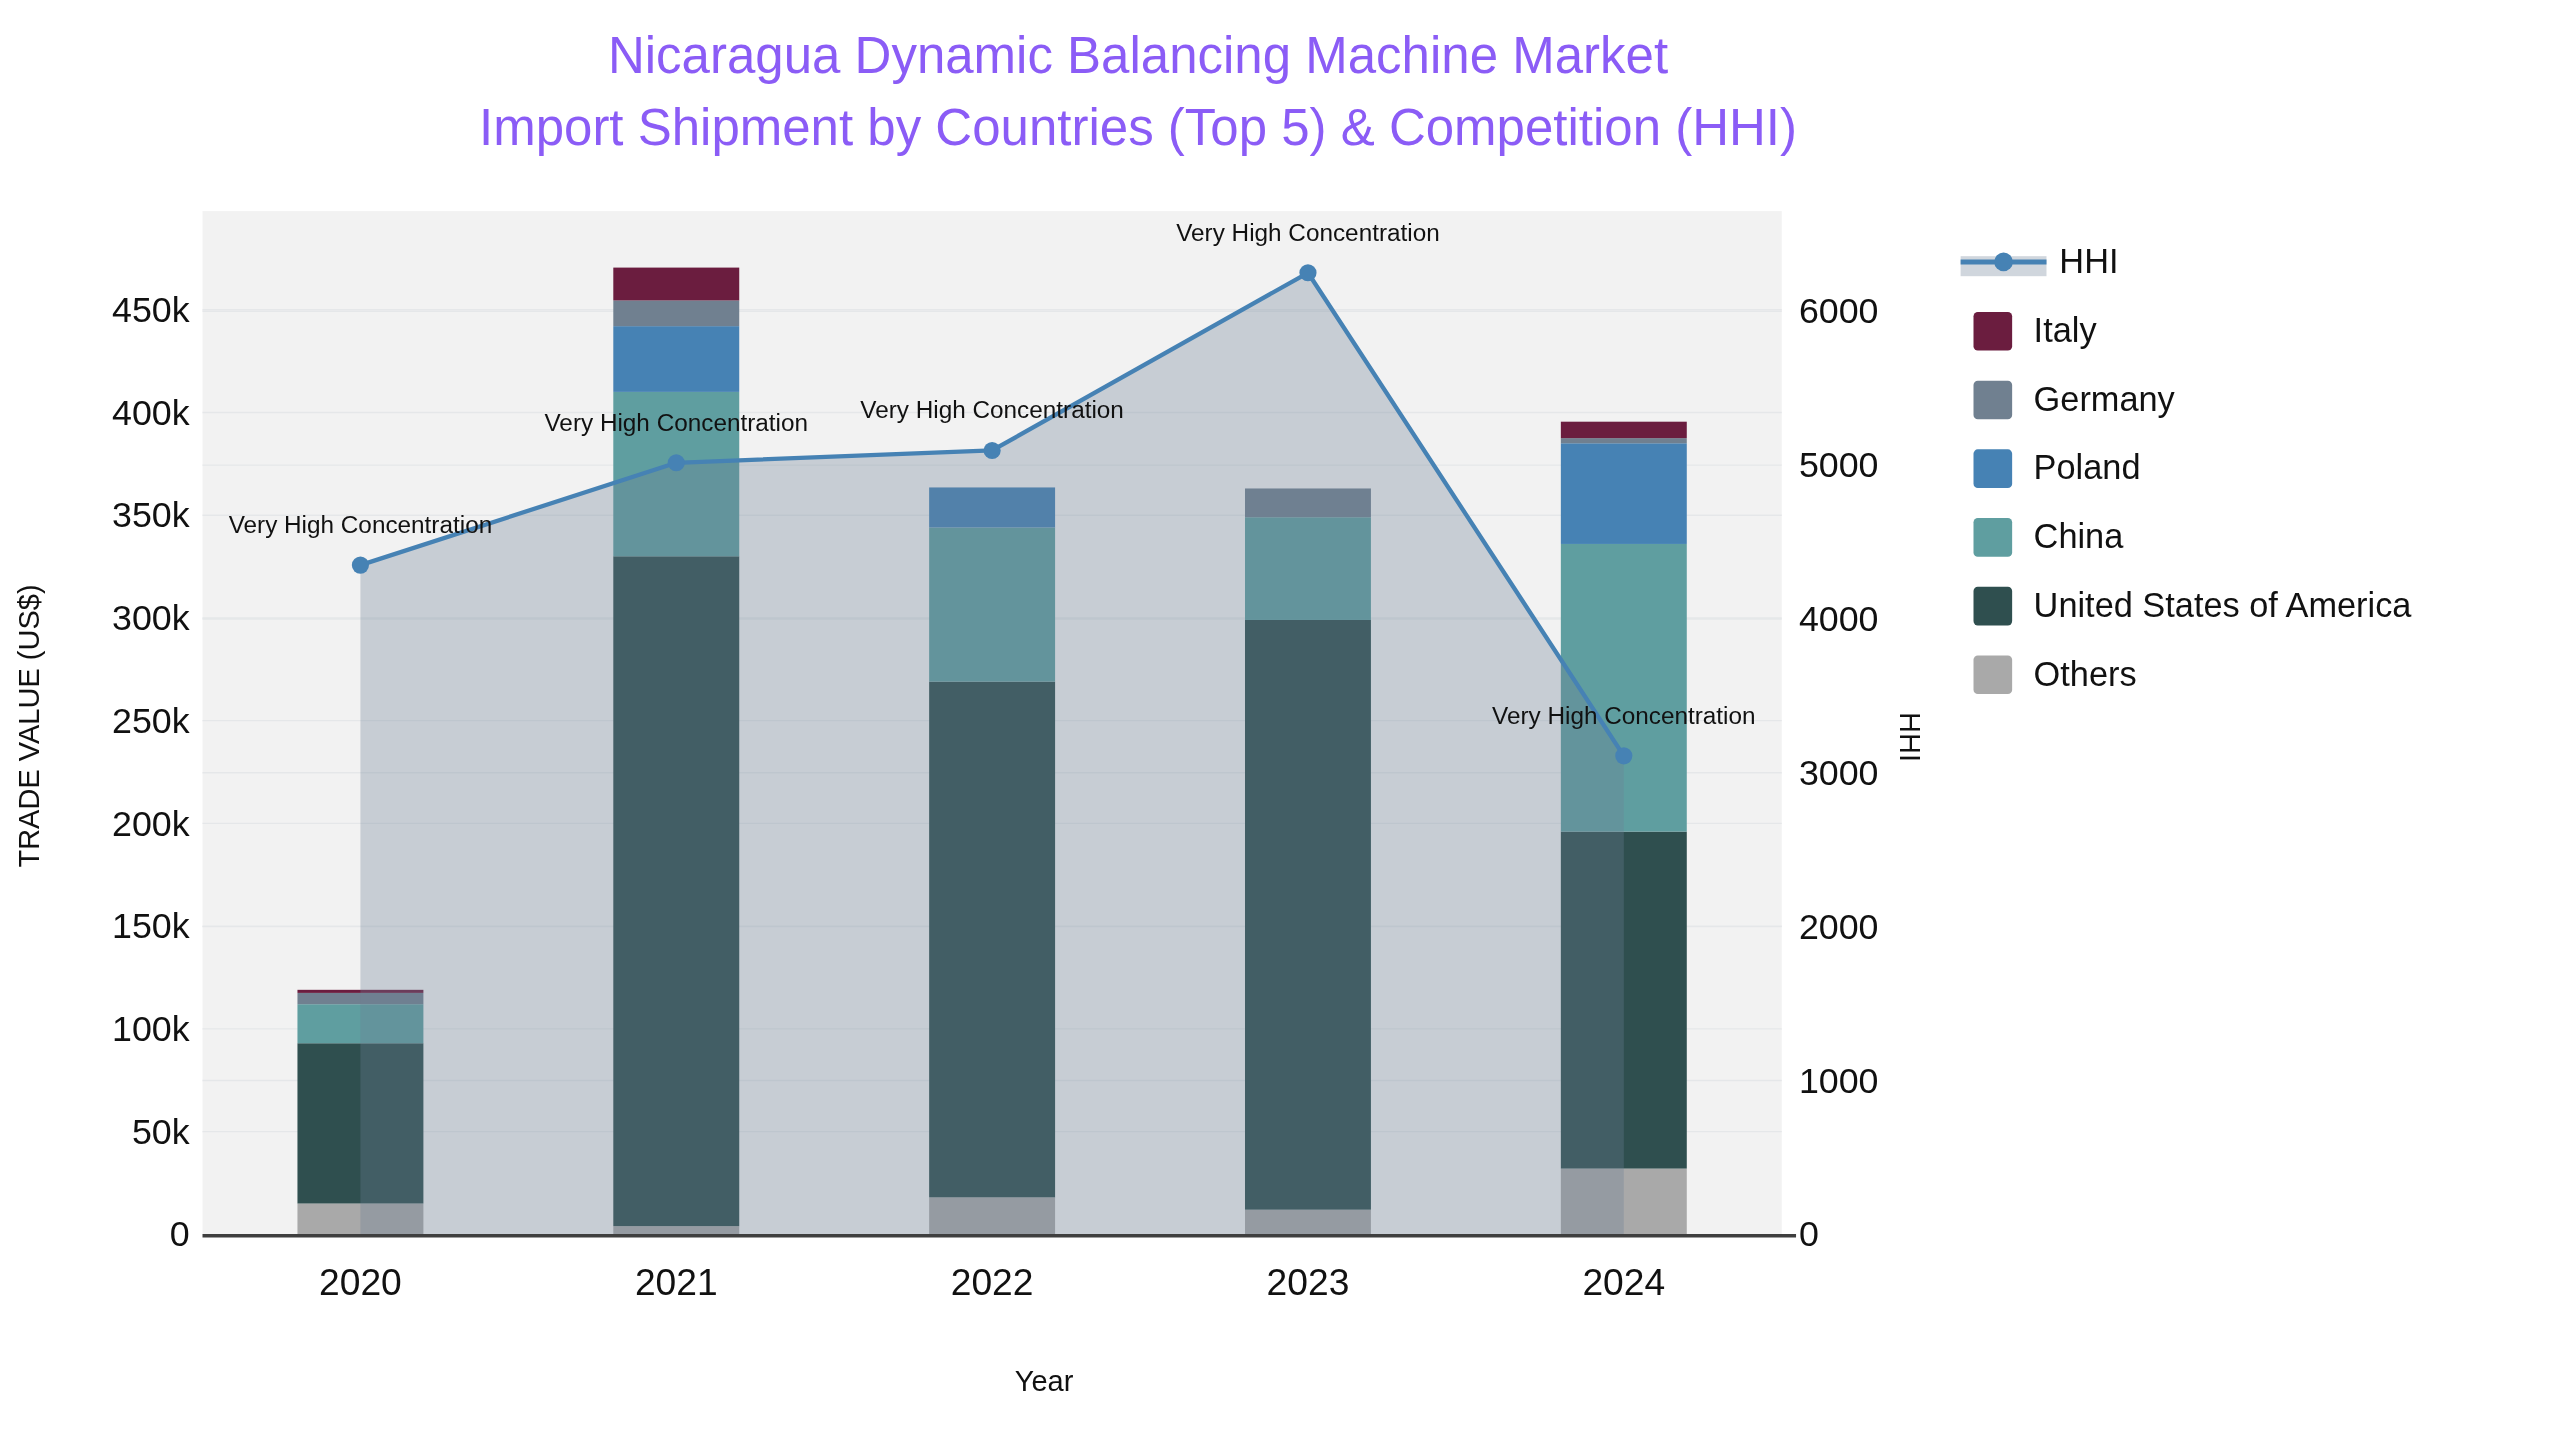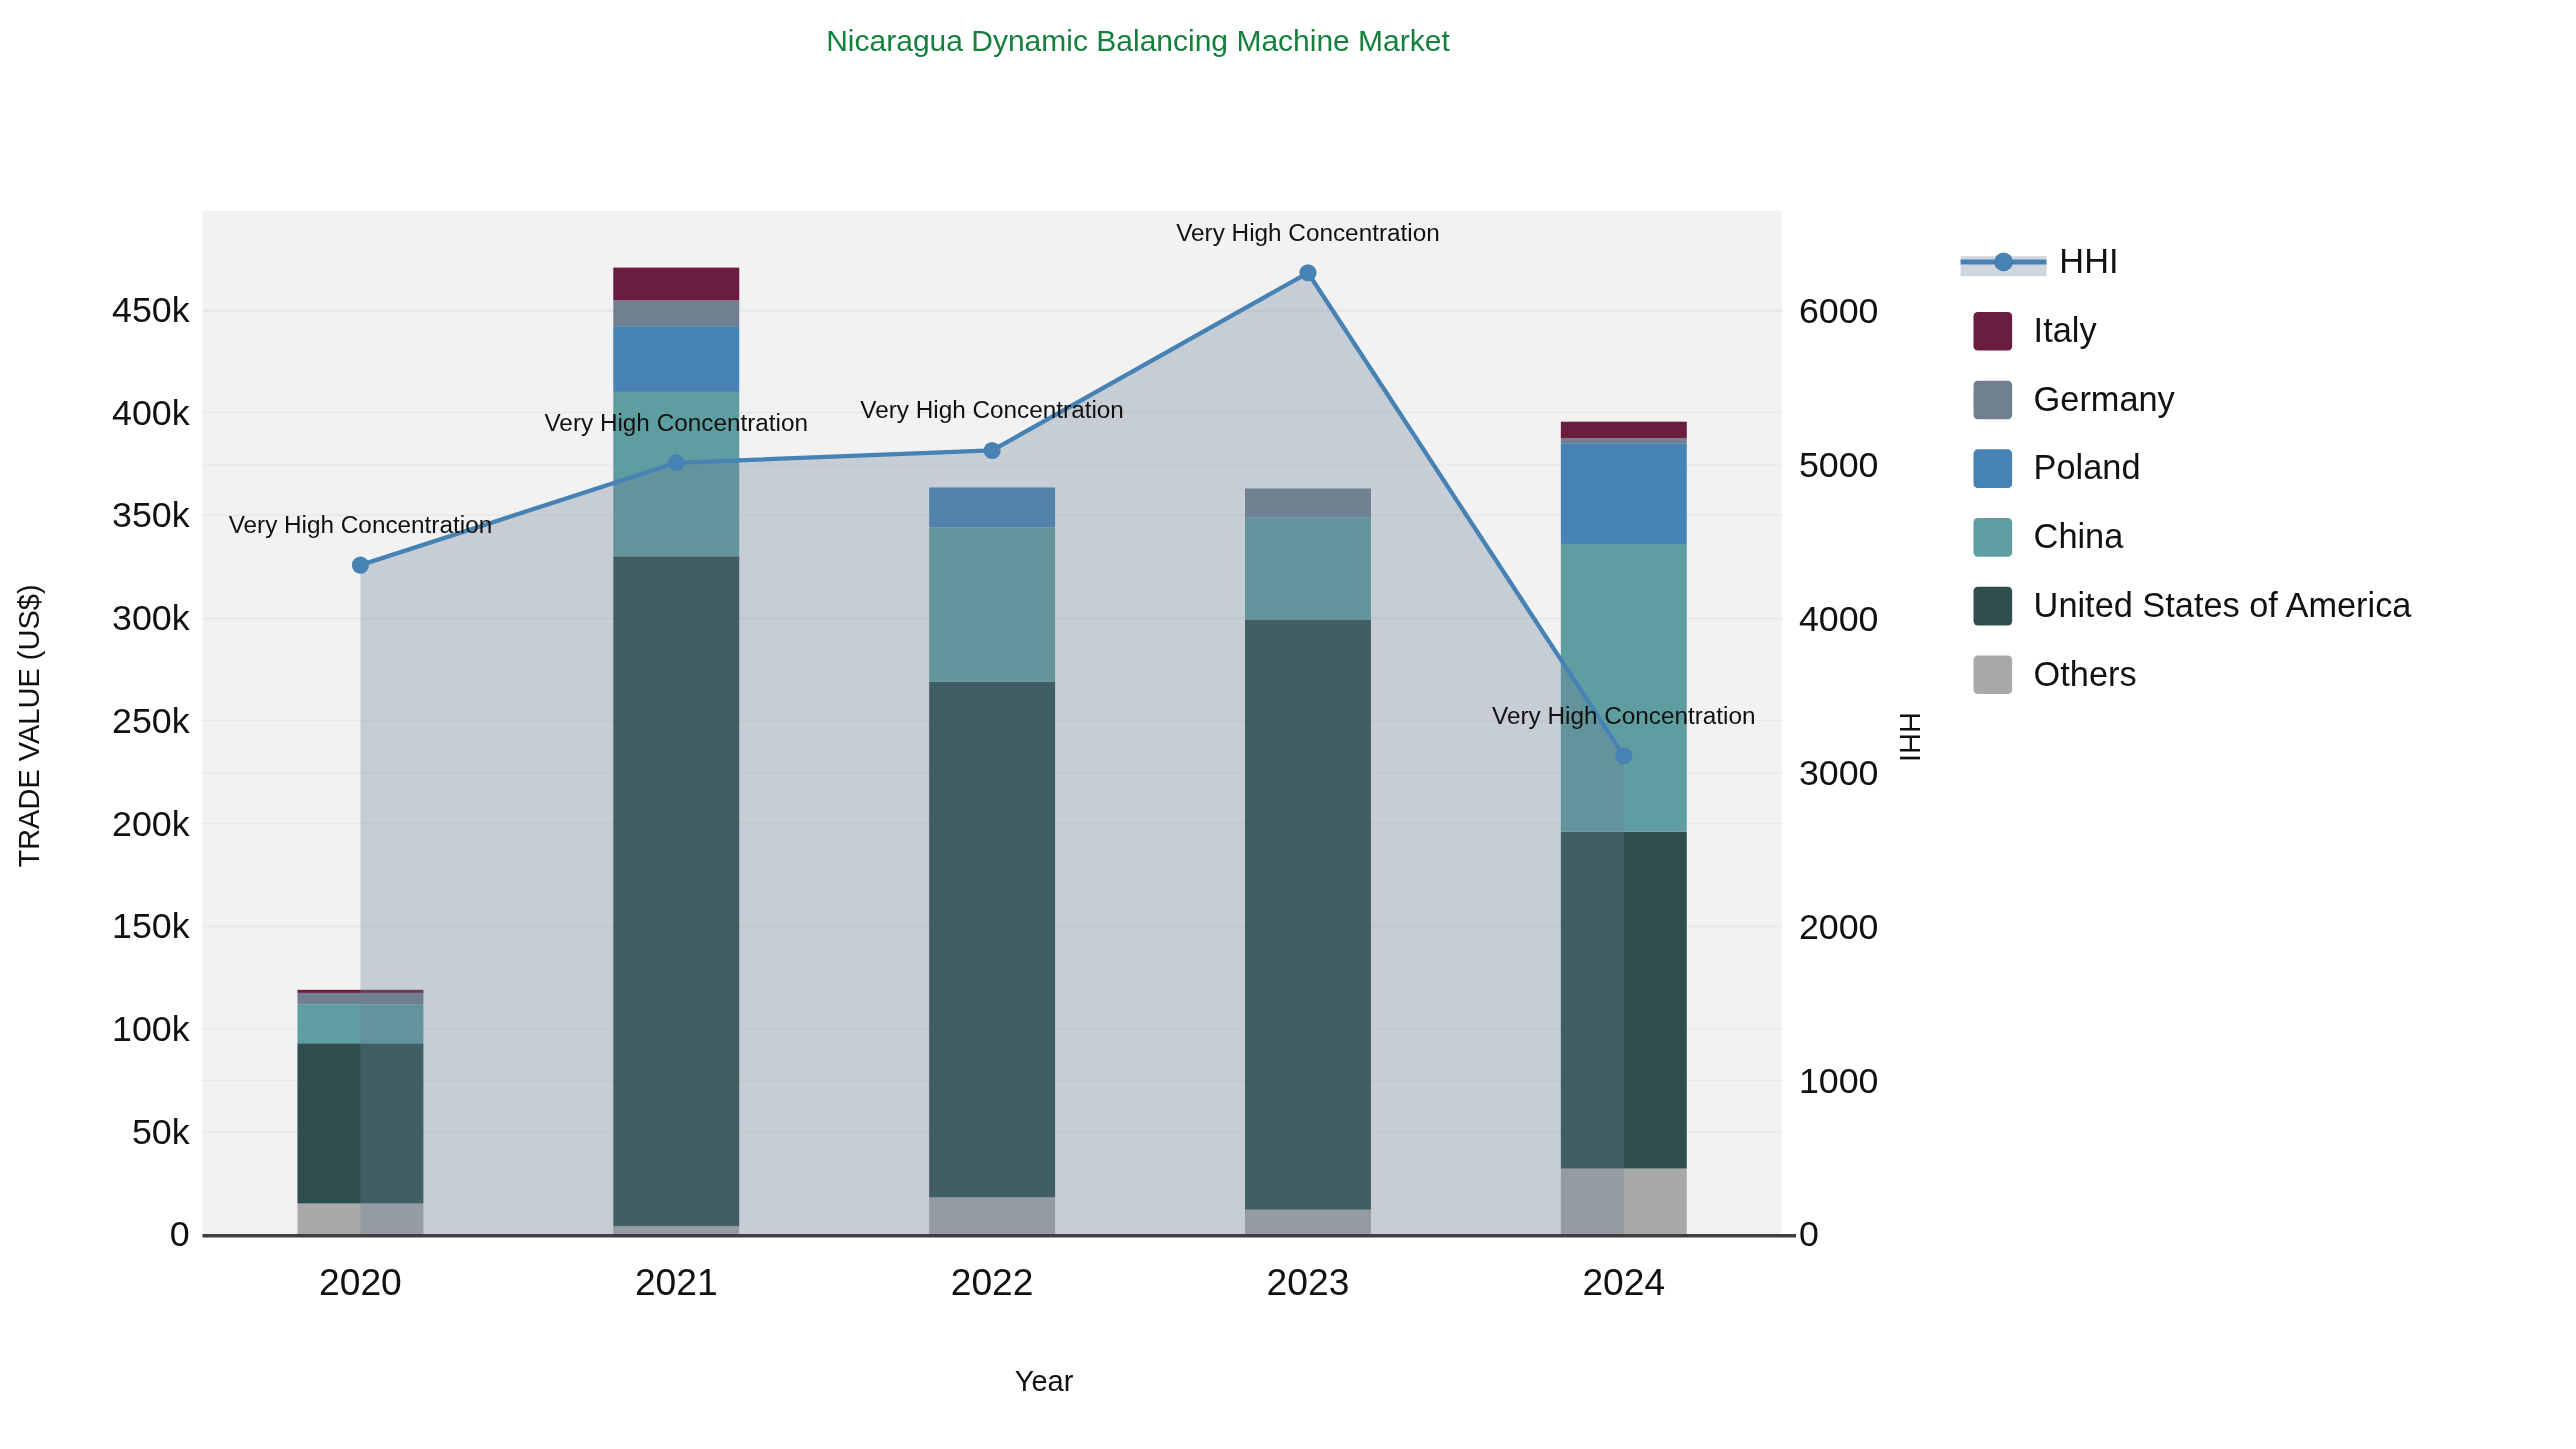--- a/index.html
+++ b/index.html
@@ -5,21 +5,21 @@
   html,body{margin:0;padding:0;background:#ffffff;}
   .fig{
     position:relative;
     width:2576px;height:1449px;
     background:#ffffff;
     font-family:"Liberation Sans", sans-serif;
     overflow:hidden;
   }
   .chart-title{
     position:absolute;left:0;top:20px;width:2276px;
-    text-align:center;font-size:30px;line-height:1.42;color:#15803d;
+    text-align:center;font-size:51px;line-height:1.42;color:#8b5cf6;
   }
   .ytitle-left{
     position:absolute;left:29px;top:726px;
     transform:translate(-50%,-50%) rotate(-90deg);
     white-space:nowrap;font-size:29px;color:#111;
   }
   .ytitle-right{
     position:absolute;left:1909px;top:737px;
     transform:translate(-50%,-50%) rotate(90deg);
     white-space:nowrap;font-size:29px;color:#111;
@@ -30,20 +30,21 @@
     font-size:29px;color:#111;
   }
   svg{position:absolute;left:0;top:0;}
 </style>
 </head>
 <body>
 
 <div class="fig">
   <div class="chart-title">
     <span>Nicaragua Dynamic Balancing Machine Market</span><br>
+    <span>Import Shipment by Countries (Top 5) &amp; Competition (HHI)</span>
   </div>
 
   <svg width="2576" height="1449" viewBox="0 0 3600 2025" xmlns="http://www.w3.org/2000/svg">
       <rect x="283" y="295" width="2207" height="1430" fill="#F2F2F2"></rect>
       <line x1="283" x2="2490" y1="1581.425702811245" y2="1581.425702811245" stroke="#E5E7E9" stroke-width="2"></line>
       <line x1="283" x2="2490" y1="1437.85140562249" y2="1437.85140562249" stroke="#E5E7E9" stroke-width="2"></line>
       <line x1="283" x2="2490" y1="1294.277108433735" y2="1294.277108433735" stroke="#E5E7E9" stroke-width="2"></line>
       <line x1="283" x2="2490" y1="1150.7028112449798" y2="1150.7028112449798" stroke="#E5E7E9" stroke-width="2"></line>
       <line x1="283" x2="2490" y1="1007.1285140562248" y2="1007.1285140562248" stroke="#E5E7E9" stroke-width="2"></line>
       <line x1="283" x2="2490" y1="863.5542168674699" y2="863.5542168674699" stroke="#E5E7E9" stroke-width="2"></line>

